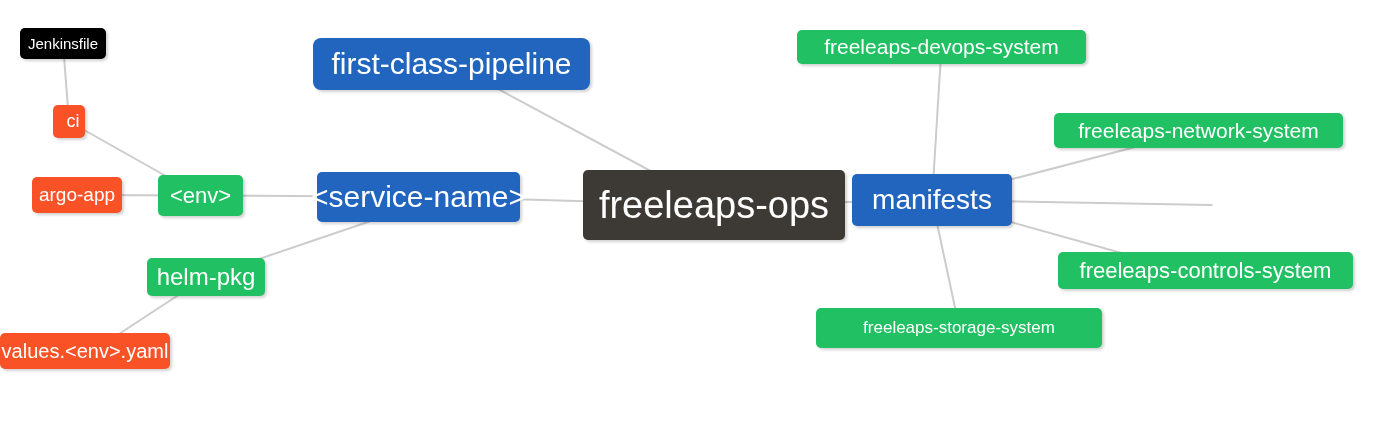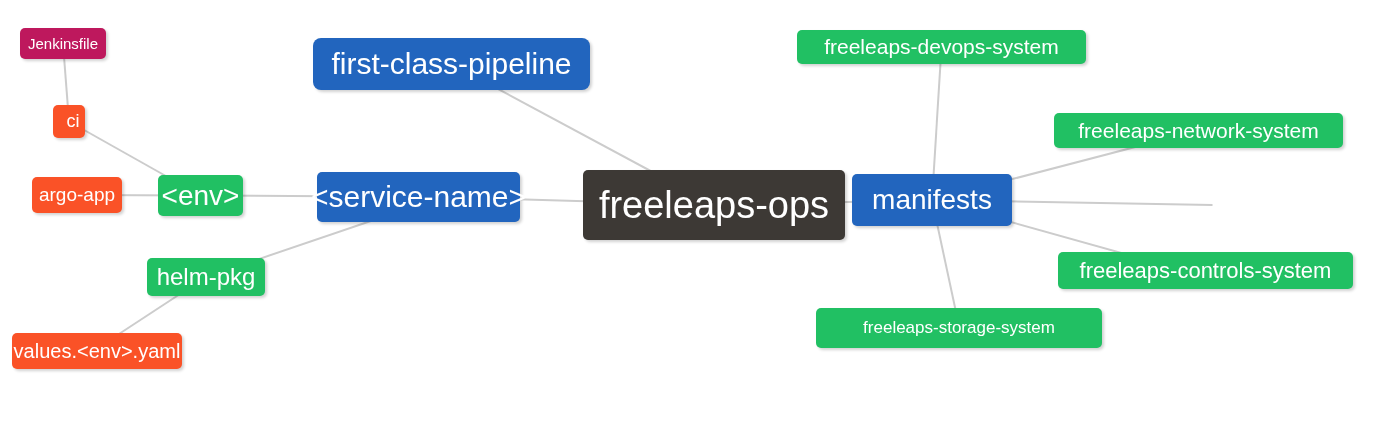--- a/index.html
+++ b/index.html
@@ -28,23 +28,23 @@
     box-shadow: 2px 2px 3px rgba(0,0,0,0.18);
     box-sizing: border-box;
     white-space: nowrap;
     cursor: pointer;
     user-select: none;
   }
   
   .n-jenkinsfile          { left: 20px;   top: 28px;  width: 86px;  height: 31px;  font-size: 15px; }
   .n-ci                   { left: 53px;   top: 105px; width: 32px;  height: 33px;  font-size: 18px; }
   .n-argo-app             { left: 32px;   top: 177px; width: 90px;  height: 36px;  font-size: 19px; }
-  .n-env                  { left: 158px;  top: 175px; width: 85px;  height: 41px;  font-size: 28px; }
+  .n-env                  { left: 158px;  top: 175px; width: 85px;  height: 41px;  font-size: 22px; }
   .n-helm-pkg             { left: 147px;  top: 258px; width: 118px; height: 38px;  font-size: 24px; }
-  .n-values-env-yaml      { left: 12px;    top: 333px; width: 170px; height: 36px;  font-size: 20px; }
+  .n-values-env-yaml      { left: 0;    top: 333px; width: 170px; height: 36px;  font-size: 20px; }
   .n-first-class-pipeline { left: 313px;  top: 38px;  width: 277px; height: 52px;  font-size: 30px; }
   .n-service-name         { left: 317px;  top: 172px; width: 203px; height: 50px;  font-size: 30px; }
   .n-freeleaps-ops        { left: 583px;  top: 170px; width: 262px; height: 70px;  font-size: 38px; }
   .n-manifests            { left: 852px;  top: 174px; width: 160px; height: 52px;  font-size: 28px; }
   .n-devops-system        { left: 797px;  top: 30px;  width: 289px; height: 34px;  font-size: 21px; }
   .n-network-system       { left: 1054px; top: 113px; width: 289px; height: 35px;  font-size: 21px; }
   .n-monitoring-system    { left: 1053px; top: 186px; width: 319px; height: 38px;  font-size: 22px; }
   .n-controls-system      { left: 1058px; top: 252px; width: 295px; height: 37px;  font-size: 22px; }
   .n-storage-system       { left: 816px;  top: 308px; width: 286px; height: 40px;  font-size: 17px; }
 </style>
@@ -63,21 +63,21 @@
       <line x1="451.5" y1="64" x2="714" y2="205" stroke="#CCCCCC" stroke-width="2"></line>
       <line x1="441.5" y1="197" x2="714" y2="205" stroke="#CCCCCC" stroke-width="2"></line>
       <line x1="714" y1="205" x2="932" y2="200" stroke="#CCCCCC" stroke-width="2"></line>
       <line x1="932" y1="200" x2="941.5" y2="47" stroke="#CCCCCC" stroke-width="2"></line>
       <line x1="932" y1="200" x2="1198.5" y2="130.5" stroke="#CCCCCC" stroke-width="2"></line>
       <line x1="932" y1="200" x2="1212.5" y2="205" stroke="#CCCCCC" stroke-width="2"></line>
       <line x1="932" y1="200" x2="1205.5" y2="276.5" stroke="#CCCCCC" stroke-width="2"></line>
       <line x1="932" y1="200" x2="959" y2="326" stroke="#CCCCCC" stroke-width="2"></line>
     </svg>
 
-  <div class="node n-jenkinsfile" style="background-color: #be185d; color: rgb(255, 255, 255); align-items: center;">
+  <div class="node n-jenkinsfile" style="background-color: #000000; color: rgb(255, 255, 255); align-items: center;">
     <span>Jenkinsfile</span>
   </div>
 
   <div class="node n-ci" style="background-color: rgb(250, 82, 39); color: rgb(255, 255, 255); padding-left: 8px;">
     <span>ci</span>
   </div>
 
   <div class="node n-argo-app" style="background-color: rgb(250, 82, 39); color: rgb(255, 255, 255);">
     <span>argo-app</span>
   </div>

